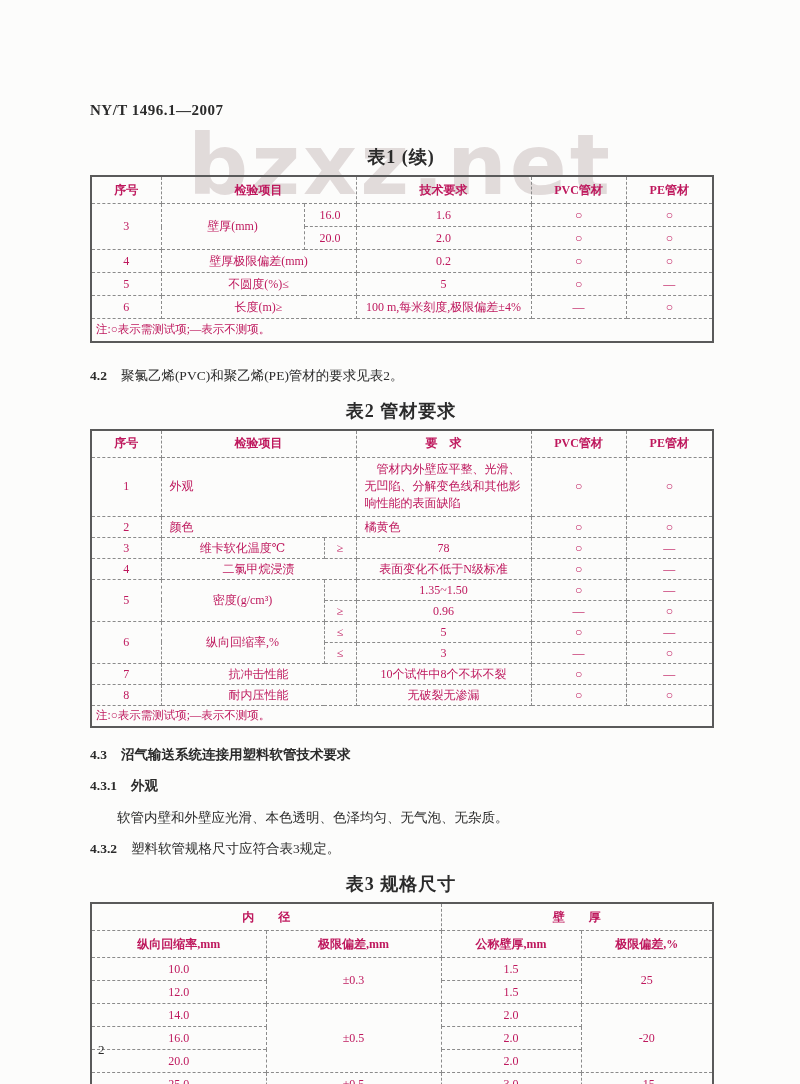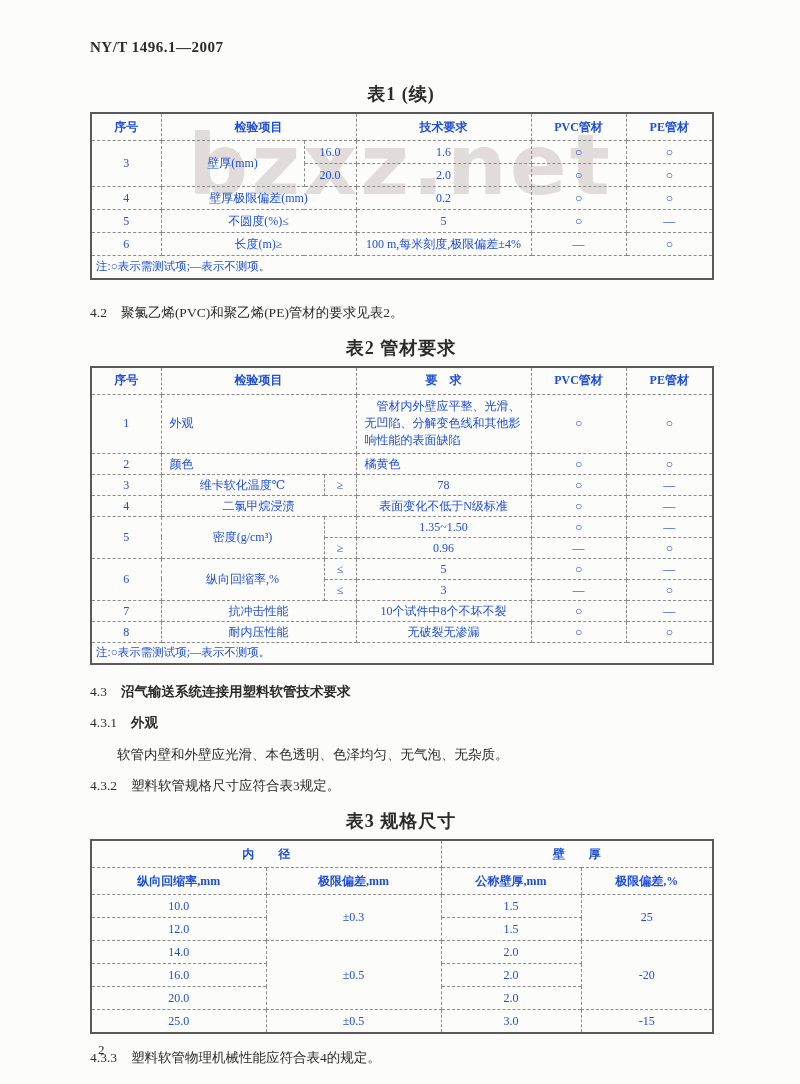--- a/index.html
+++ b/index.html
@@ -27,40 +27,40 @@
     opacity:.75;
     z-index:0;
     user-select:none;
   }
   .content{
     position:relative;
     z-index:1;
     padding:0 88px 0 90px;
   }
   .std-no{
-    padding-top:39px;
+    padding-top:102px;
     font-size:15px;
     font-weight:bold;
     letter-spacing:.5px;
   }
   .tbl-caption{
     text-align:center;
     font-size:18px;
     font-weight:bold;
     letter-spacing:1px;
   }
   .cap-t1{margin-top:26px;}
   .cap-t2{margin-top:13px;}
   .cap-t3{margin-top:12px;}
   table{
     width:100%;
     border-collapse:collapse;
     table-layout:fixed;
     font-size:12px;
-    color:#1d4ed8;
+    color:#be185d;
     margin-top:6px;
   }
   table{border:2px solid #5a5a5a;}
   th,td{
     border:1px dashed #8b8b8b;
     padding:1px 4px;
     text-align:center;
     vertical-align:middle;
     font-weight:normal;
     line-height:1.35;
@@ -77,21 +77,21 @@
   }
   .ta-l{text-align:left;padding-left:8px;}
   .req-long{
     text-align:left;
     text-indent:1em;
     padding:3px 8px;
     line-height:1.45;
   }
   .sym-cell{padding:0 2px;}
   .clause{font-size:13.5px;margin-top:0;}
-  .clause .num{font-weight:normal;margin-right:14px;}
+  .clause .num{font-weight:bold;margin-right:14px;}
   .clause-42{margin-top:24px;}
   .clause-43{margin-top:18px;font-weight:bold;}
   .clause-431{margin-top:9px;font-weight:bold;}
   .body-text{font-size:13.5px;margin-top:7px;padding-left:27px;}
   .clause-432{margin-top:9px;}
   .clause-433{margin-top:15px;}
   .page-num{
     position:absolute;
     left:98px;bottom:26px;
     font-size:13px;

